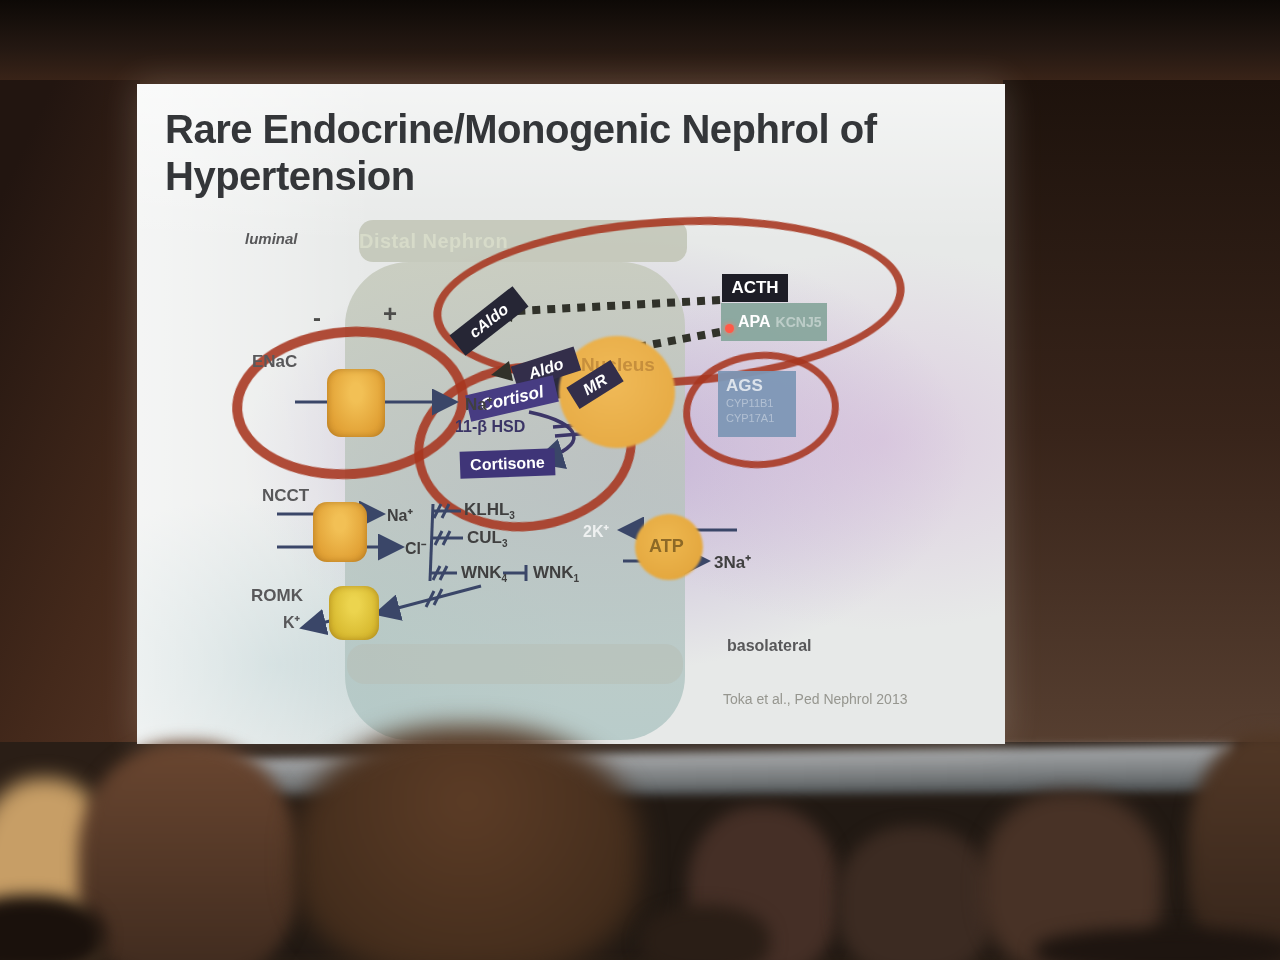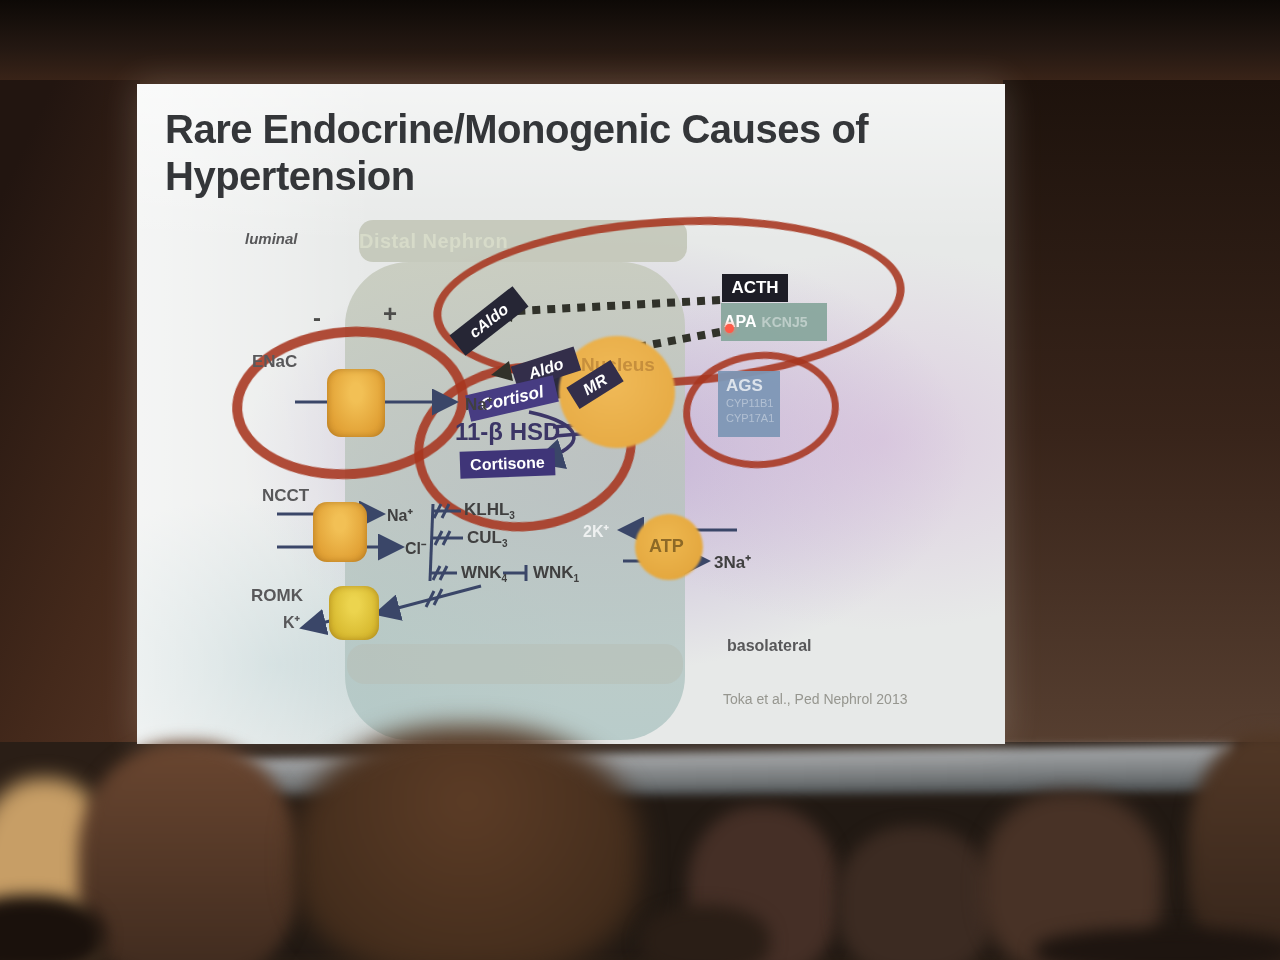--- a/index.html
+++ b/index.html
@@ -32,29 +32,29 @@
   
   .redring{border:8px solid rgba(167,54,31,.88);border-radius:50%;filter:blur(.6px);}
   #ring-acth{left:296px;top:134px;width:456px;height:152px;transform:rotate(-3.5deg);}
   #ring-enac{left:95px;top:243px;width:216px;height:132px;transform:rotate(-4deg);border-width:10px;}
   #ring-cortisol{left:277px;top:279px;width:204px;height:150px;transform:rotate(-6deg);border-width:9px;}
   #ring-ags{left:546px;top:268px;width:142px;height:102px;transform:rotate(-5deg);border-width:7px;}
   
   .dkbox{background:#262635;color:#ffffff;font-weight:bold;text-align:center;}
   .purplebox{background:#473c82;color:#ffffff;font-weight:bold;text-align:center;}
   #acth-box{left:585px;top:190px;width:66px;height:28px;line-height:28px;font-size:17px;background:#1d1d26;}
-  #apa-box{left:584px;top:219px;width:106px;height:38px;background:rgba(134,165,155,.92);color:#fff;font-weight:bold;font-size:16px;line-height:38px;padding-left:3px;box-sizing:border-box;text-align:left;}
+  #apa-box{left:584px;top:219px;width:106px;height:38px;background:rgba(134,165,155,.92);color:#fff;font-weight:bold;font-size:16px;line-height:38px;padding-left:17px;box-sizing:border-box;text-align:left;}
   #apa-box .faint{opacity:.42;font-size:14px;margin-left:5px;}
   #caldo-box{left:312px;top:224px;width:80px;height:26px;line-height:26px;font-size:16px;font-style:italic;transform:rotate(-38deg);}
   #aldo-box{left:376px;top:272px;width:66px;height:25px;line-height:25px;font-size:16px;font-style:italic;transform:rotate(-18deg);background:#332e4a;}
   #mr-box{left:432px;top:288px;width:52px;height:25px;line-height:25px;font-size:16px;font-style:italic;transform:rotate(-32deg);background:#332e4a;}
   #cortisol-box{left:330px;top:301px;width:90px;height:27px;line-height:27px;font-size:17px;font-style:italic;transform:rotate(-13deg);}
   #cortisone-box{left:323px;top:366px;width:95px;height:27px;line-height:27px;font-size:16px;transform:rotate(-2deg);background:#3f3578;}
-  #enzyme-label{left:318px;top:334px;font-size:24px;font-weight:bold;color:#3b3566;}
-  #ags-box{left:581px;top:287px;width:62px;height:66px;background:rgba(125,151,181,.95);padding:5px 0 0 8px;box-sizing:border-box;}
+  #enzyme-label{left:318px;top:334px;font-size:16px;font-weight:bold;color:#3b3566;}
+  #ags-box{left:581px;top:287px;width:78px;height:66px;background:rgba(125,151,181,.95);padding:5px 0 0 8px;box-sizing:border-box;}
   #ags-box .t1{display:block;font-size:17px;font-weight:bold;color:rgba(255,255,255,.72);}
   #ags-box .t2{display:block;font-size:11px;color:rgba(255,255,255,.38);line-height:1.35;}
   
   #nucleus{left:422px;top:252px;width:116px;height:112px;border-radius:50%;background:radial-gradient(circle at 45% 40%,#f0ba58,#e4a63e);filter:blur(1px);}
   #nucleus-label{left:444px;top:270px;font-size:19px;font-weight:bold;color:#c0893a;opacity:.85;}
   .chan{background:radial-gradient(ellipse at 50% 35%,#f2c055 15%,#e2a236 70%,#cf8f2a);border-radius:14px;box-shadow:inset 0 0 6px rgba(120,70,10,.4);filter:blur(.5px);}
   #enac-chan{left:190px;top:285px;width:58px;height:68px;}
   #ncct-chan{left:176px;top:418px;width:54px;height:60px;}
   #romk-chan{left:192px;top:502px;width:50px;height:54px;background:radial-gradient(ellipse at 50% 35%,#ecd44e 15%,#d8ba30 70%,#c3a426);}
   #atp-pump{left:498px;top:430px;width:68px;height:66px;border-radius:50%;background:radial-gradient(circle at 45% 40%,#eeb850,#e0a138);filter:blur(1px);}
@@ -74,21 +74,21 @@
   <div class="abs" id="desk-beam"></div>
   <div class="abs" id="beam-shadow"></div>
 
   <div class="abs" id="slide">
     <div class="abs ovl" id="ov-purple"></div>
     <div class="abs ovl" id="ov-pink"></div>
     <div class="abs ovl" id="ov-teal"></div>
     <div class="abs ovl" id="ov-left"></div>
     <div class="abs ovl" id="ov-topwhite"></div>
 
-    <div class="abs" id="slide-title">Rare Endocrine/Monogenic Causes of Hypertension</div>
+    <div class="abs" id="slide-title">Rare Endocrine/Monogenic Nephrol of Hypertension</div>
 
     <div class="abs graylab" style="left:108px;top:146px;font-size:15px;font-style:italic;">luminal</div>
 
     <div class="abs" id="cell-header">
       <span>Distal Nephron</span>
     </div>
     <div class="abs" id="cell-body"></div>
     <div class="abs" id="cell-footer"></div>
 
     <div class="abs graylab" style="left:176px;top:220px;font-size:24px;color:#4c4c4a;">-</div>

